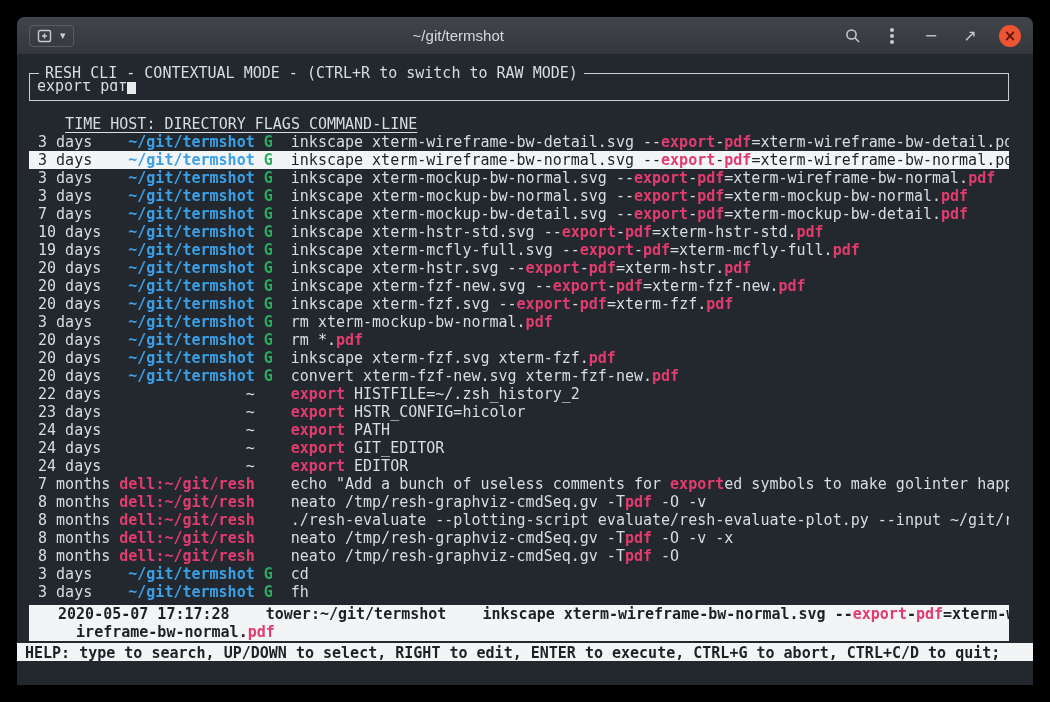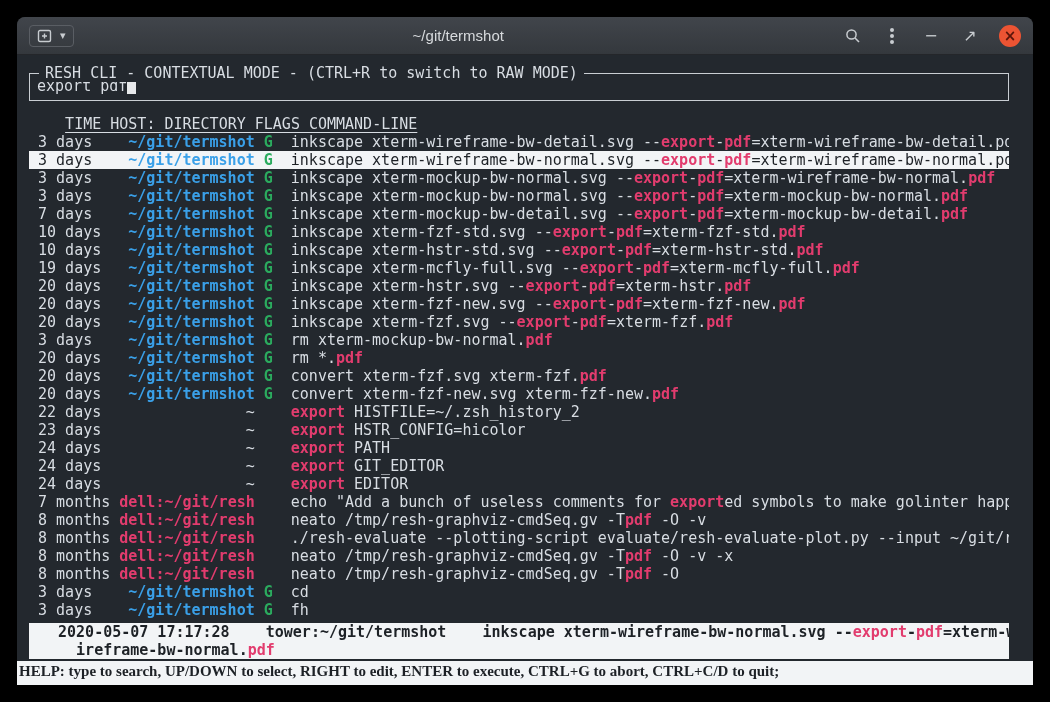--- a/index.html
+++ b/index.html
@@ -51,22 +51,22 @@
   .host-remote { color:var(--match); }
   .host-home   { color:inherit; font-weight:normal; }
   .col-flag { display:inline-block; width:1ch; margin-left:1ch; color:var(--green); font-weight:bold; }
   .col-cmd { margin-left:2ch; }
   .match { color:var(--match); font-weight:bold; }
   .selected { background:var(--sel-bg); color:var(--sel-fg); }
 
   .detail { margin-top:4px; background:var(--sel-bg); color:var(--sel-fg); font-weight:bold;padding-left:20px; }
   .detail .line { height:18px; white-space:pre; overflow:hidden; }
 
-  .help { margin:2px -24px 0 -12px; padding-left:2px; height:32px; line-height:20px;
-          background:var(--sel-bg); color:var(--sel-fg); font-weight:bold; white-space:pre; overflow:hidden;font-family:Liberation Serif, serif; }
+  .help { margin:2px -24px 0 -12px; padding-left:8px; height:18px; line-height:20px;
+          background:var(--sel-bg); color:var(--sel-fg); font-weight:bold; white-space:pre; overflow:hidden; }
 </style>
 </head>
 <body style="--term-bg: #23282e; --fg: #d8dde3; --accent-blue: #3aa0e8; --green: #2bab5e; --match: #e23c6e; --sel-bg: #f2f4f6; --sel-fg: #1d2126;">
 
 <div class="window">
 
   <div class="titlebar">
     <div class="tb-left">
       <button class="tab-btn">
         <svg width="15" height="14" viewBox="0 0 15 14">
@@ -102,29 +102,28 @@
       </div>
 
     <div class="hdr"><span class="hdr-text">TIME HOST: DIRECTORY FLAGS COMMAND-LINE</span></div>
 
     <div id="rows">
         <div class="row"><span class="col-time">3 days</span><span class="col-host host-local">~/git/termshot</span><span class="col-flag">G</span><span class="col-cmd"><span>inkscape xterm-wireframe-bw-detail.svg --</span><span class="match">export</span><span>-</span><span class="match">pdf</span><span>=xterm-wireframe-bw-detail.pd</span></span></div>
         <div class="row selected"><span class="col-time">3 days</span><span class="col-host host-local">~/git/termshot</span><span class="col-flag">G</span><span class="col-cmd"><span>inkscape xterm-wireframe-bw-normal.svg --</span><span class="match">export</span><span>-</span><span class="match">pdf</span><span>=xterm-wireframe-bw-normal.pd</span></span></div>
         <div class="row"><span class="col-time">3 days</span><span class="col-host host-local">~/git/termshot</span><span class="col-flag">G</span><span class="col-cmd"><span>inkscape xterm-mockup-bw-normal.svg --</span><span class="match">export</span><span>-</span><span class="match">pdf</span><span>=xterm-wireframe-bw-normal.</span><span class="match">pdf</span></span></div>
         <div class="row"><span class="col-time">3 days</span><span class="col-host host-local">~/git/termshot</span><span class="col-flag">G</span><span class="col-cmd"><span>inkscape xterm-mockup-bw-normal.svg --</span><span class="match">export</span><span>-</span><span class="match">pdf</span><span>=xterm-mockup-bw-normal.</span><span class="match">pdf</span></span></div>
         <div class="row"><span class="col-time">7 days</span><span class="col-host host-local">~/git/termshot</span><span class="col-flag">G</span><span class="col-cmd"><span>inkscape xterm-mockup-bw-detail.svg --</span><span class="match">export</span><span>-</span><span class="match">pdf</span><span>=xterm-mockup-bw-detail.</span><span class="match">pdf</span></span></div>
-        <div class="row"><span class="col-time">10 days</span><span class="col-host host-local">~/git/termshot</span><span class="col-flag">G</span><span class="col-cmd"><span>inkscape xterm-fzf-std.svg --</span><span class="match">export</span><span>-</span><span class="match">pdf</span><span>=xterm-fzf-std.</span><span class="match">pdf</span></span></div>
         <div class="row"><span class="col-time">10 days</span><span class="col-host host-local">~/git/termshot</span><span class="col-flag">G</span><span class="col-cmd"><span>inkscape xterm-hstr-std.svg --</span><span class="match">export</span><span>-</span><span class="match">pdf</span><span>=xterm-hstr-std.</span><span class="match">pdf</span></span></div>
         <div class="row"><span class="col-time">19 days</span><span class="col-host host-local">~/git/termshot</span><span class="col-flag">G</span><span class="col-cmd"><span>inkscape xterm-mcfly-full.svg --</span><span class="match">export</span><span>-</span><span class="match">pdf</span><span>=xterm-mcfly-full.</span><span class="match">pdf</span></span></div>
         <div class="row"><span class="col-time">20 days</span><span class="col-host host-local">~/git/termshot</span><span class="col-flag">G</span><span class="col-cmd"><span>inkscape xterm-hstr.svg --</span><span class="match">export</span><span>-</span><span class="match">pdf</span><span>=xterm-hstr.</span><span class="match">pdf</span></span></div>
         <div class="row"><span class="col-time">20 days</span><span class="col-host host-local">~/git/termshot</span><span class="col-flag">G</span><span class="col-cmd"><span>inkscape xterm-fzf-new.svg --</span><span class="match">export</span><span>-</span><span class="match">pdf</span><span>=xterm-fzf-new.</span><span class="match">pdf</span></span></div>
         <div class="row"><span class="col-time">20 days</span><span class="col-host host-local">~/git/termshot</span><span class="col-flag">G</span><span class="col-cmd"><span>inkscape xterm-fzf.svg --</span><span class="match">export</span><span>-</span><span class="match">pdf</span><span>=xterm-fzf.</span><span class="match">pdf</span></span></div>
         <div class="row"><span class="col-time">3 days</span><span class="col-host host-local">~/git/termshot</span><span class="col-flag">G</span><span class="col-cmd"><span>rm xterm-mockup-bw-normal.</span><span class="match">pdf</span></span></div>
         <div class="row"><span class="col-time">20 days</span><span class="col-host host-local">~/git/termshot</span><span class="col-flag">G</span><span class="col-cmd"><span>rm *.</span><span class="match">pdf</span></span></div>
-        <div class="row"><span class="col-time">20 days</span><span class="col-host host-local">~/git/termshot</span><span class="col-flag">G</span><span class="col-cmd"><span>convert xterm-fzf.svg xterm-fzf.</span><span class="match">pdf</span></span></div>
+        <div class="row"><span class="col-time">20 days</span><span class="col-host host-local">~/git/termshot</span><span class="col-flag">G</span><span class="col-cmd"><span>inkscape xterm-fzf.svg xterm-fzf.</span><span class="match">pdf</span></span></div>
         <div class="row"><span class="col-time">20 days</span><span class="col-host host-local">~/git/termshot</span><span class="col-flag">G</span><span class="col-cmd"><span>convert xterm-fzf-new.svg xterm-fzf-new.</span><span class="match">pdf</span></span></div>
         <div class="row"><span class="col-time">22 days</span><span class="col-host host-home">~</span><span class="col-flag"></span><span class="col-cmd"><span class="match">export</span><span> HISTFILE=~/.zsh_history_2</span></span></div>
         <div class="row"><span class="col-time">23 days</span><span class="col-host host-home">~</span><span class="col-flag"></span><span class="col-cmd"><span class="match">export</span><span> HSTR_CONFIG=hicolor</span></span></div>
         <div class="row"><span class="col-time">24 days</span><span class="col-host host-home">~</span><span class="col-flag"></span><span class="col-cmd"><span class="match">export</span><span> PATH</span></span></div>
         <div class="row"><span class="col-time">24 days</span><span class="col-host host-home">~</span><span class="col-flag"></span><span class="col-cmd"><span class="match">export</span><span> GIT_EDITOR</span></span></div>
         <div class="row"><span class="col-time">24 days</span><span class="col-host host-home">~</span><span class="col-flag"></span><span class="col-cmd"><span class="match">export</span><span> EDITOR</span></span></div>
         <div class="row"><span class="col-time">7 months</span><span class="col-host host-remote">dell:~/git/resh</span><span class="col-flag"></span><span class="col-cmd"><span>echo "Add a bunch of useless comments for </span><span class="match">export</span><span>ed symbols to make golinter happ</span></span></div>
         <div class="row"><span class="col-time">8 months</span><span class="col-host host-remote">dell:~/git/resh</span><span class="col-flag"></span><span class="col-cmd"><span>neato /tmp/resh-graphviz-cmdSeq.gv -T</span><span class="match">pdf</span><span> -O -v</span></span></div>
         <div class="row"><span class="col-time">8 months</span><span class="col-host host-remote">dell:~/git/resh</span><span class="col-flag"></span><span class="col-cmd"><span>./resh-evaluate --plotting-script evaluate/resh-evaluate-plot.py --input ~/git/r</span></span></div>
         <div class="row"><span class="col-time">8 months</span><span class="col-host host-remote">dell:~/git/resh</span><span class="col-flag"></span><span class="col-cmd"><span>neato /tmp/resh-graphviz-cmdSeq.gv -T</span><span class="match">pdf</span><span> -O -v -x</span></span></div>

